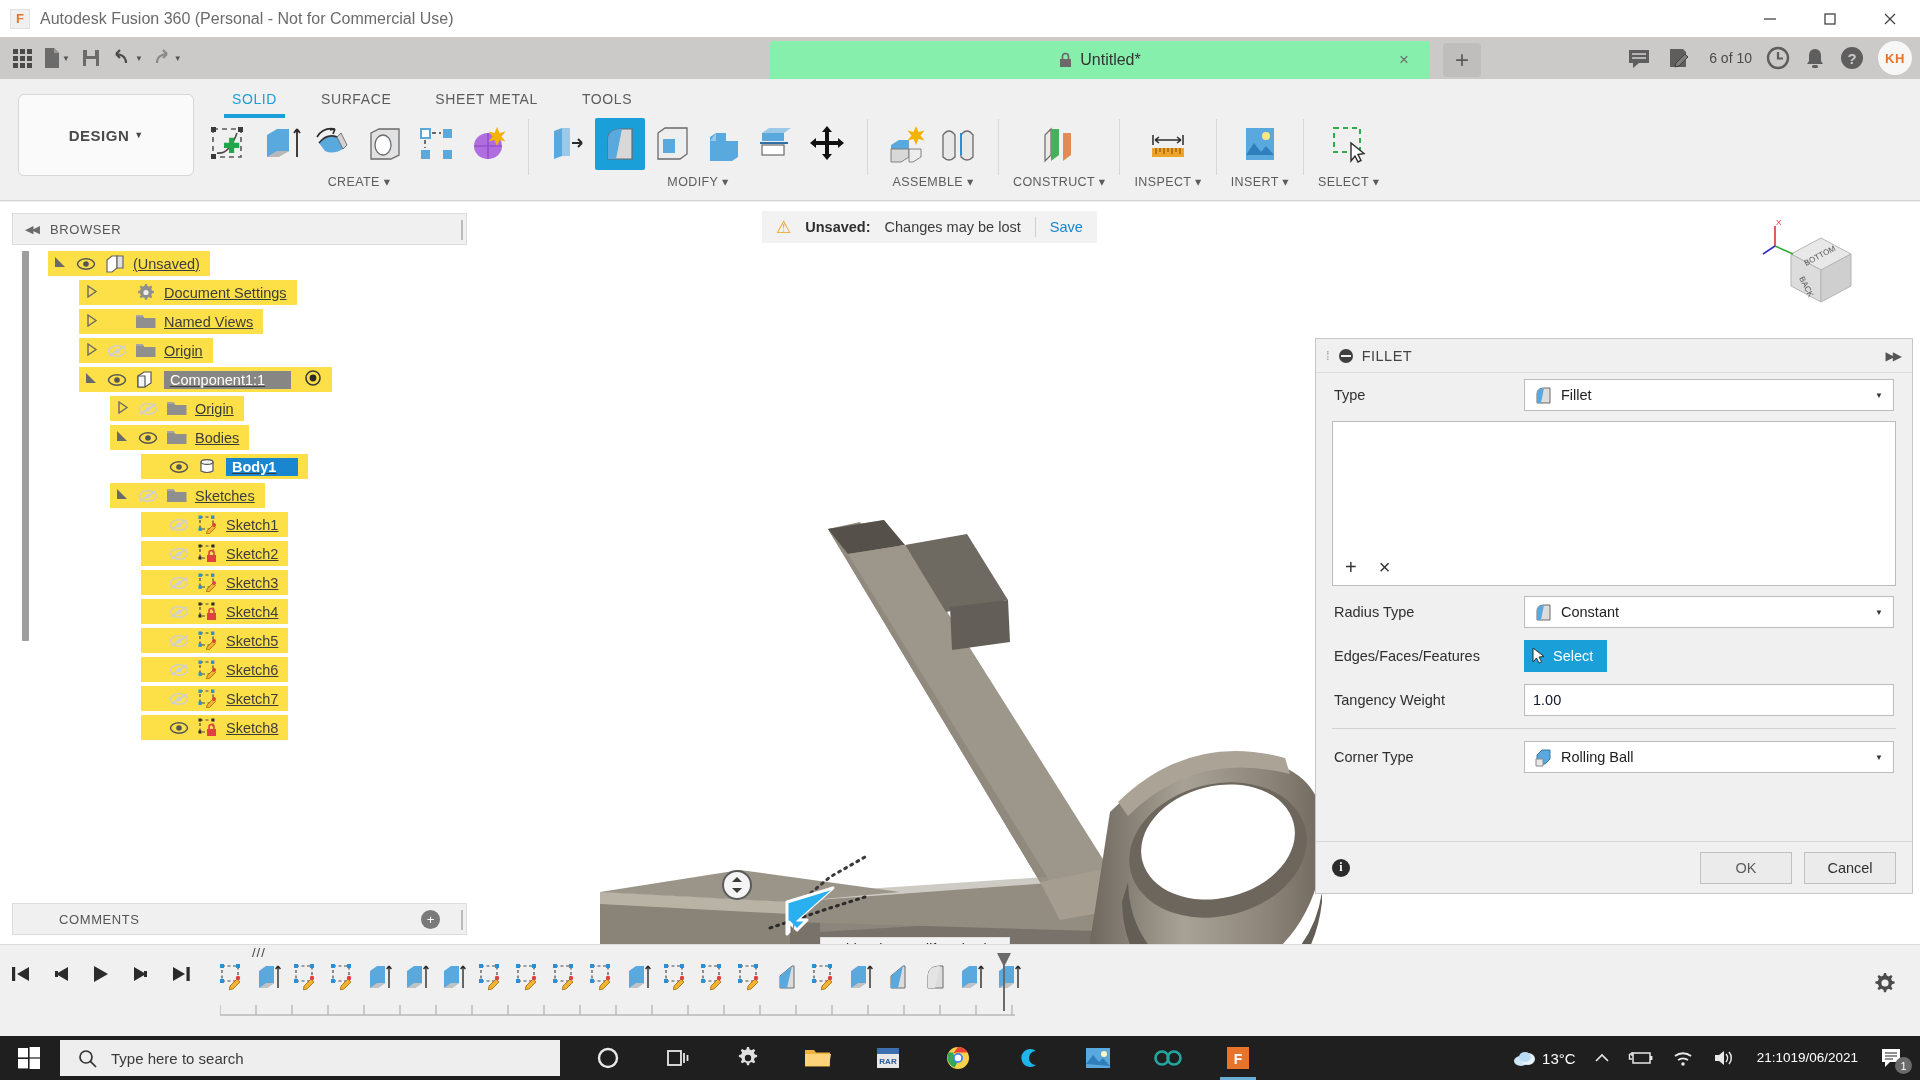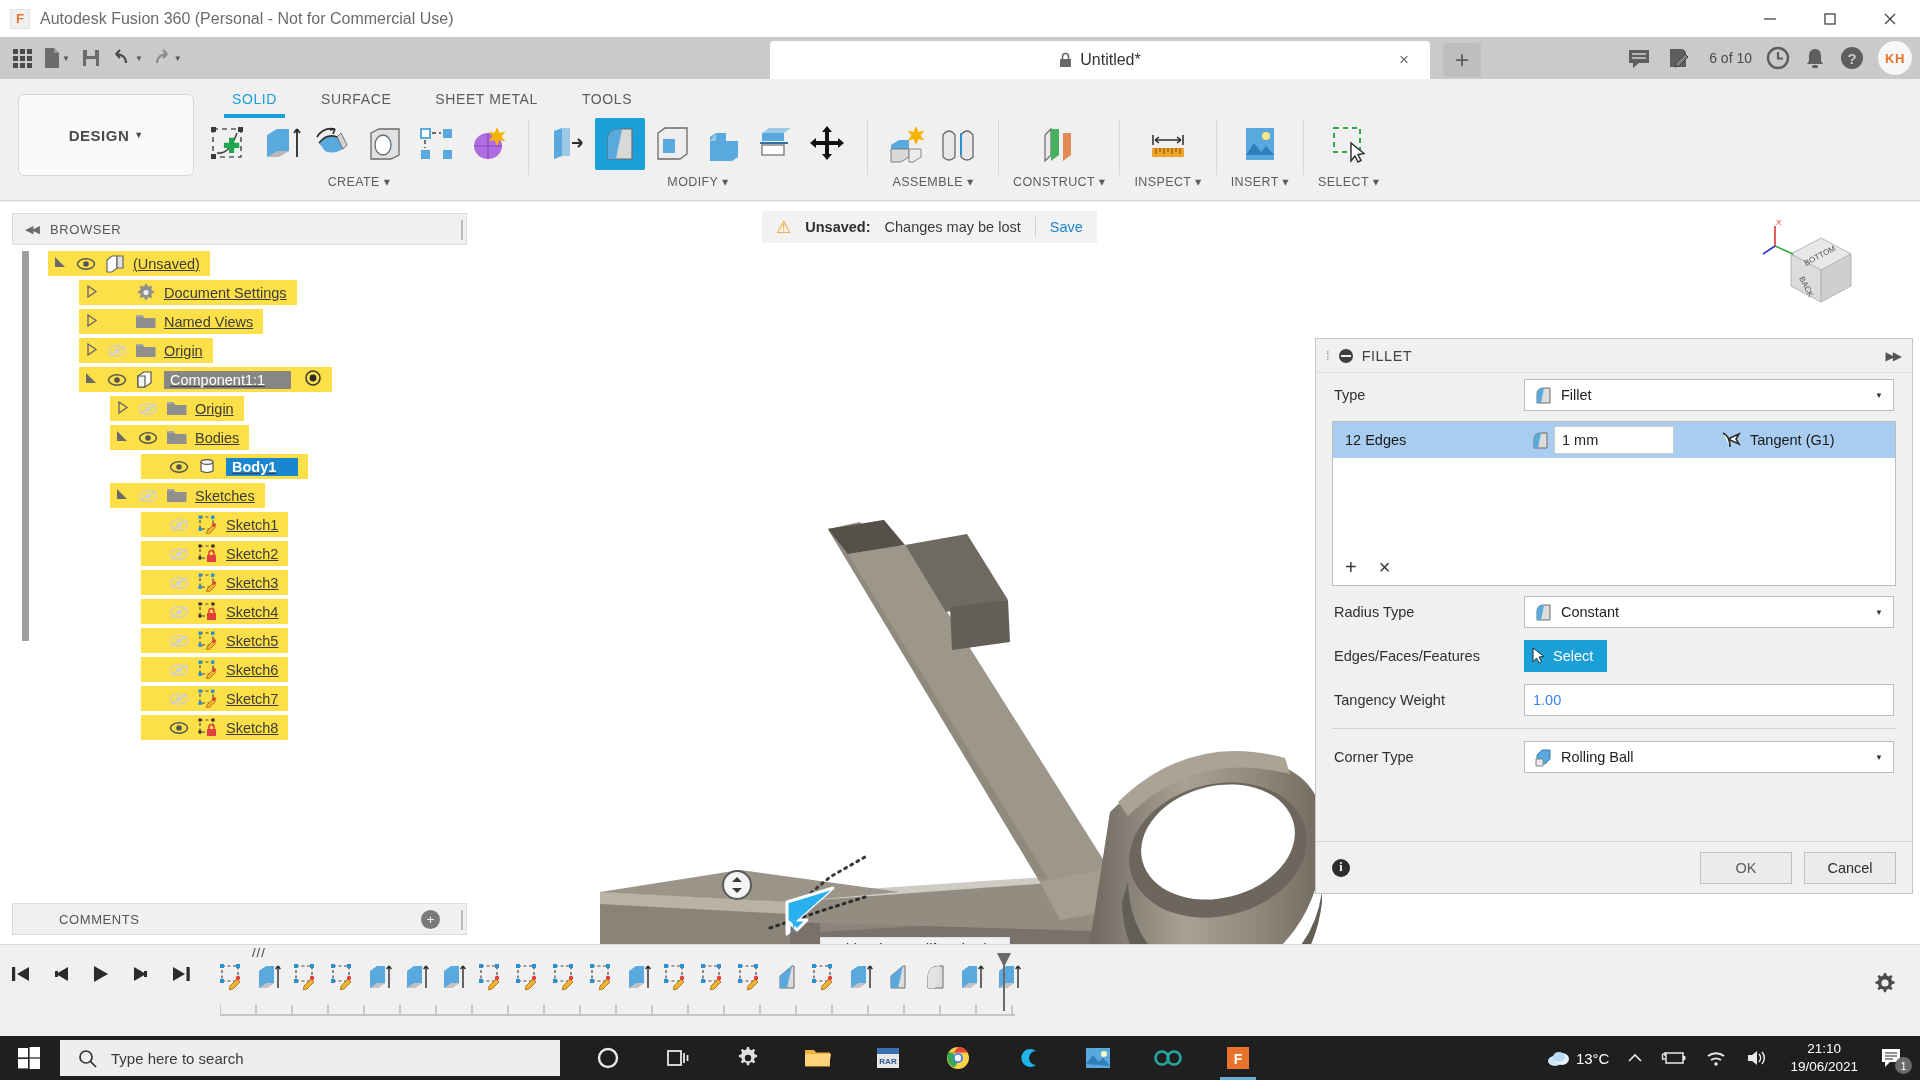--- a/index.html
+++ b/index.html
@@ -39,21 +39,21 @@
   .qa-btn {
     height: 32px; min-width: 32px; display: flex; align-items: center; justify-content: center;
     padding: 0 3px; color: #4a4a4a;
   }
   .qa-caret { font-size: 8px; margin-left: 1px; color: #555; }
   .qa-grid { display: grid; grid-template-columns: repeat(3,5px); grid-template-rows: repeat(3,5px); gap: 2px; }
   .qa-grid i { background: #4a4a4a; display: block; width:5px; height:5px; }
 
   .doctab {
     position: absolute; left: 770px; top: 4px; width: 660px; height: 38px;
-    background: #ffffff; border-top-left-radius: 4px; border-top-right-radius: 4px;
+    background: #86efac; border-top-left-radius: 4px; border-top-right-radius: 4px;
     display: flex; align-items: center; justify-content: center; gap: 8px;
   }
   .doctab-lock { font-size: 15px; color: #555; }
   .doctab-label { font-size: 16px; color: #333; }
   .doctab-close {
     position: absolute; right: 16px; top: 9px; font-size: 17px; color: #6d6d6d;
     width: 20px; text-align: center; cursor: default;
   }
   .qa-newtab {
     position: absolute; left: 1443px; top: 6px; width: 38px; height: 34px;
@@ -211,21 +211,21 @@
   .btn-select {
     background: #1a9fd9; color: #fff; height: 32px; padding: 0 14px 0 8px;
     display: inline-flex; align-items: center; gap: 7px; font-size: 14.5px;
   }
   .chk {
     width: 19px; height: 19px; background: #f4f4f4; border: 1px solid #6e6e6e;
     display: flex; align-items: center; justify-content: center; font-size: 14px; color: #111;
   }
   .ftext {
     flex: 1; height: 32px; background: #fff; border: 1px solid #bcbcbc;
-    display: flex; align-items: center; padding: 0 8px; font-size: 14.5px; color: #3b82f6;
+    display: flex; align-items: center; padding: 0 8px; font-size: 14.5px; color: #0f172a;
   }
   .fsep { height: 1px; background: #d2d2d2; margin: 6px 16px; }
   .fillet-foot {
     position: absolute; left: 0; right: 0; bottom: 0; height: 52px; border-top: 1px solid #d8d8d8;
     display: flex; align-items: center; padding: 0 16px;
   }
   .fillet-foot .infoi {
     width: 18px; height: 18px; border-radius: 50%; background: #2b2b2b; color: #fff;
     font-size: 12px; display: flex; align-items: center; justify-content: center; font-weight: bold;
     font-family: "Liberation Serif", serif;
@@ -260,21 +260,21 @@
     width: 500px; height: 36px; background: #eeeeee; display: flex; align-items: center; gap: 14px;
     padding-left: 18px; margin-left: 2px;
   }
   .tb-search .ph { font-size: 15px; color: #3a3a3a; }
   .tb-apps { display: flex; align-items: center; gap: 14px; margin-left: 20px; }
   .tb-app { width: 56px; height: 44px; display:flex; align-items:center; justify-content:center; position:relative;}
   .tb-app.active::after{content:'';position:absolute;bottom:0;left:10px;right:10px;height:3px;background:#6aaed6;}
   .tray { position: absolute; right: 0; top: 0; height: 44px; display: flex; align-items: center; gap: 0; }
   .tray-item { display:flex; align-items:center; padding: 0 9px; height:44px; color: #e8e8e8; }
   .tray-temp { font-size: 15px; color: #fff; margin-left: 4px; }
-  .tray-clock { display:flex; flex-direction: column; align-items: center; justify-content:center; padding: 0 12px; line-height: 1.3;}
+  .tray-clock { display:flex; flex-direction: row; align-items: center; justify-content:center; padding: 0 12px; line-height: 1.3;}
   .tray-clock span { font-size: 13.5px; color: #fff; }
   .tray-notif { position: relative; padding: 0 16px 0 10px; }
   .tray-badge {
     position: absolute; right: 8px; bottom: 6px; width: 17px; height: 17px; border-radius: 50%;
     background: #6a6a6a; color: #fff; font-size: 11px; display: flex; align-items: center; justify-content: center;
   }
 </style>
 </head>
 <body>
 
@@ -1088,34 +1088,20 @@
       <svg width="20" height="20">
           <path d="M4 18 V9 Q4 3 11 3 h6 v15 z" fill="#dcdcdc" stroke="#6a6a6a" stroke-width="1"></path>
           <path d="M4 18 V9 Q4 3 11 3 l-3 15 z" fill="#5aa9de"></path>
         </svg>
       <span class="txt">Fillet</span>
       <span class="car">▼</span>
     </div>
   </div>
 
   <div class="edgelist">
-    <div class="edgerow">
-      <span class="cnt">12 Edges</span>
-      <svg width="20" height="20" style="margin-right:4px">
-          <path d="M4 18 V9 Q4 3 11 3 h6 v15 z" fill="#dcdcdc" stroke="#6a6a6a" stroke-width="1"></path>
-          <path d="M4 18 V9 Q4 3 11 3 l-3 15 z" fill="#5aa9de"></path>
-        </svg>
-      <span class="valbox">1 mm</span>
-      <span class="cont">
-        <svg width="22" height="18">
-            <path d="M3 2 q7 3 7 14 M10 7 l9 -4 l-3 5 l3 5 l-9 -4 z" fill="#fff" stroke="#2b2b2b" stroke-width="1.6"></path>
-          </svg>
-        <span>Tangent (G1)</span>
-      </span>
-    </div>
     <div class="actions">
       <span>+</span>
       <span>×</span>
     </div>
   </div>
 
   <div class="frow" style="margin-top:4px">
     <span class="flabel">Radius Type</span>
     <div class="fselect">
       <svg width="20" height="20">

